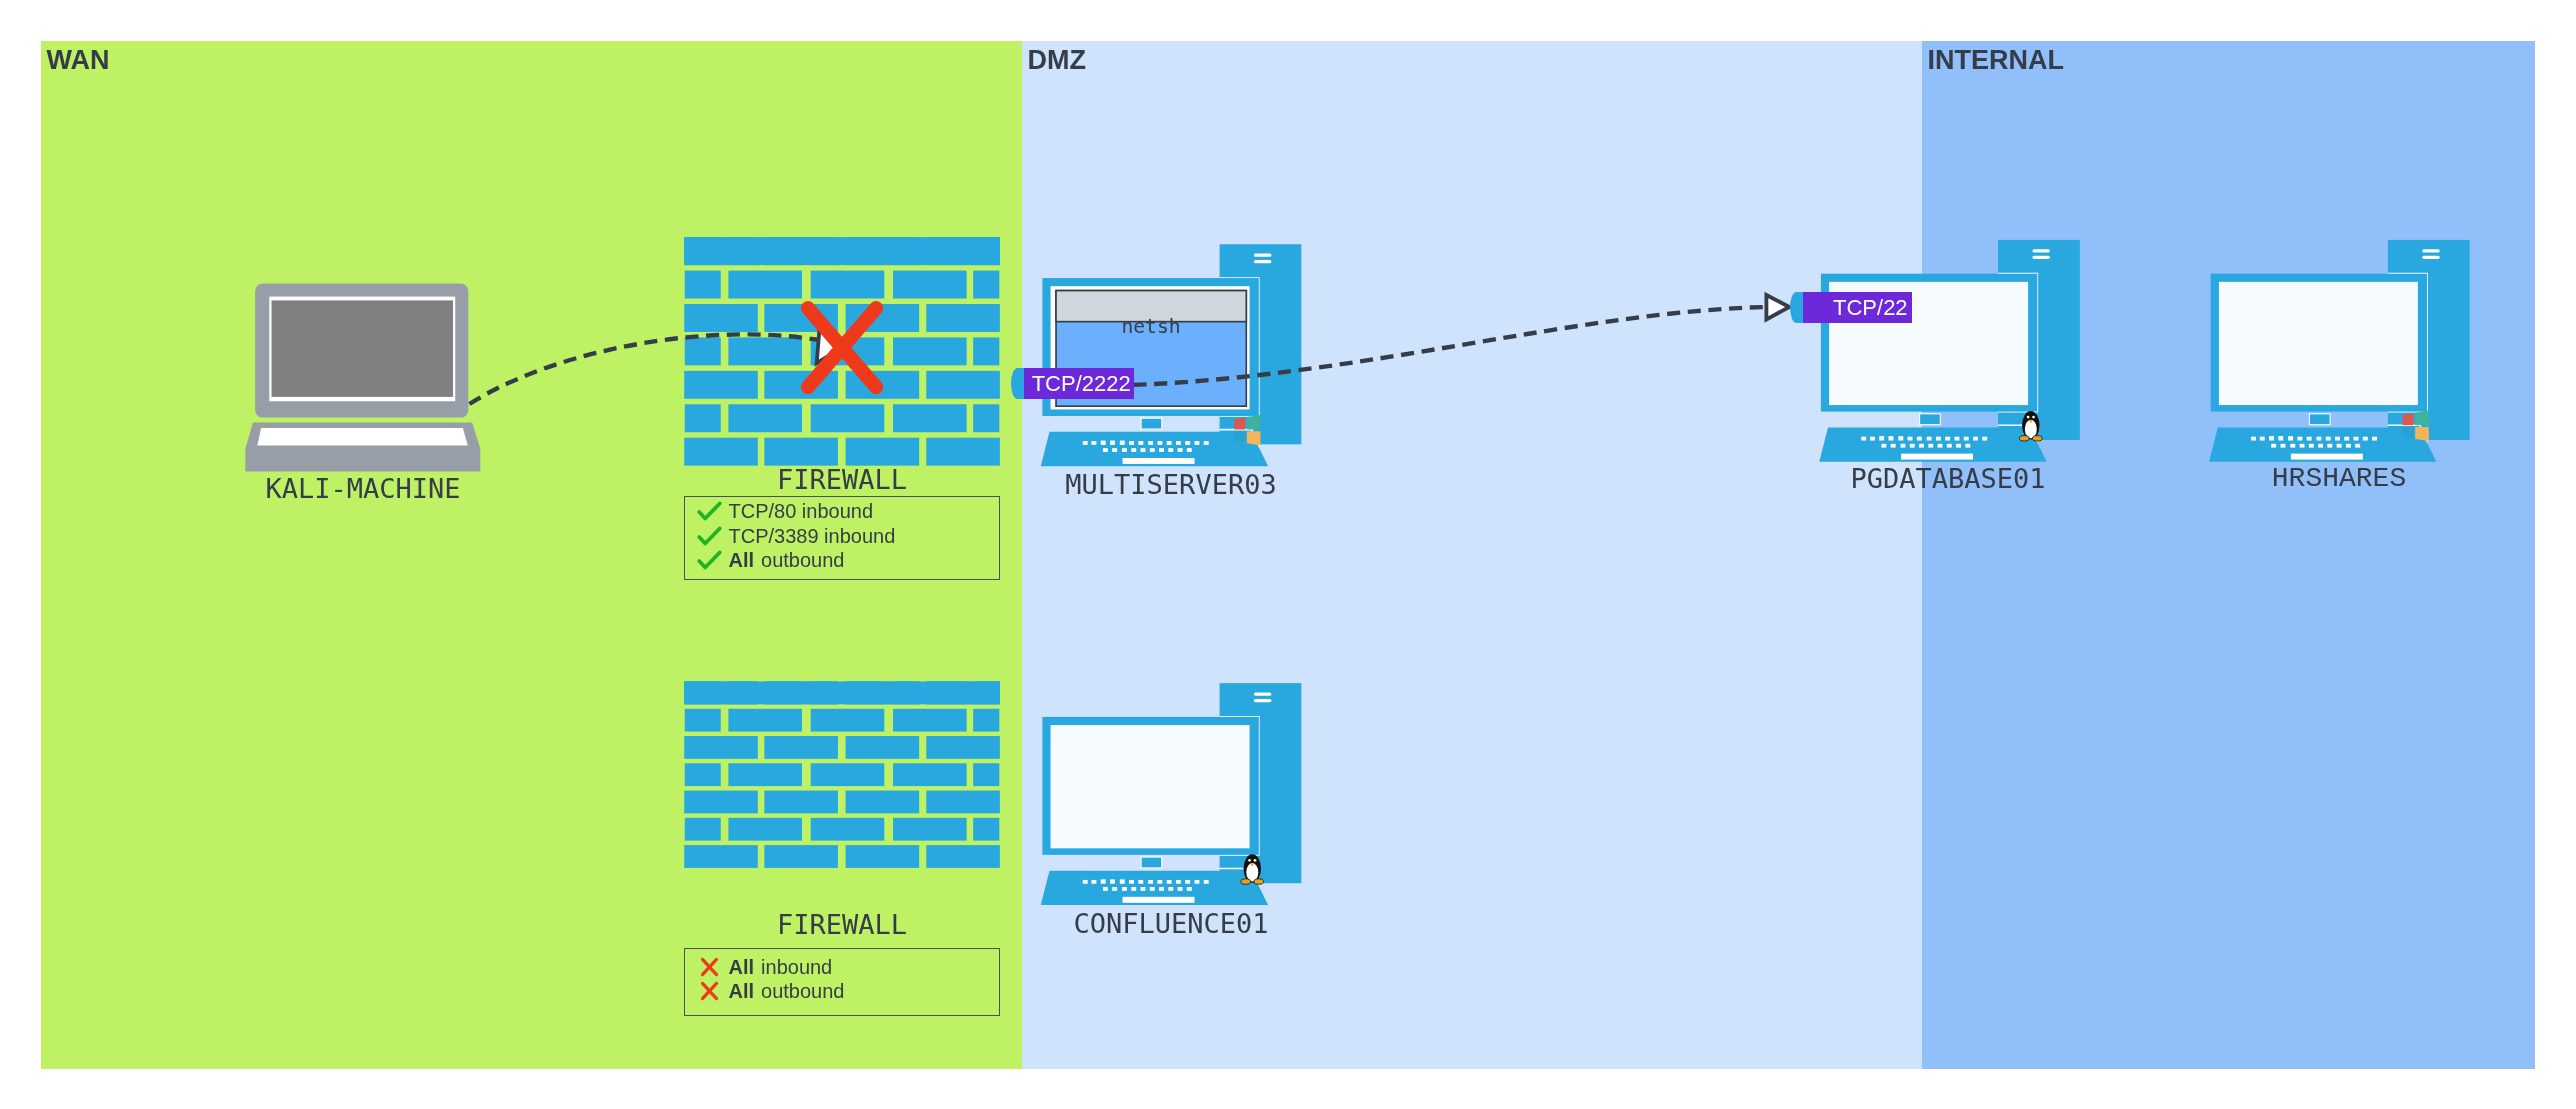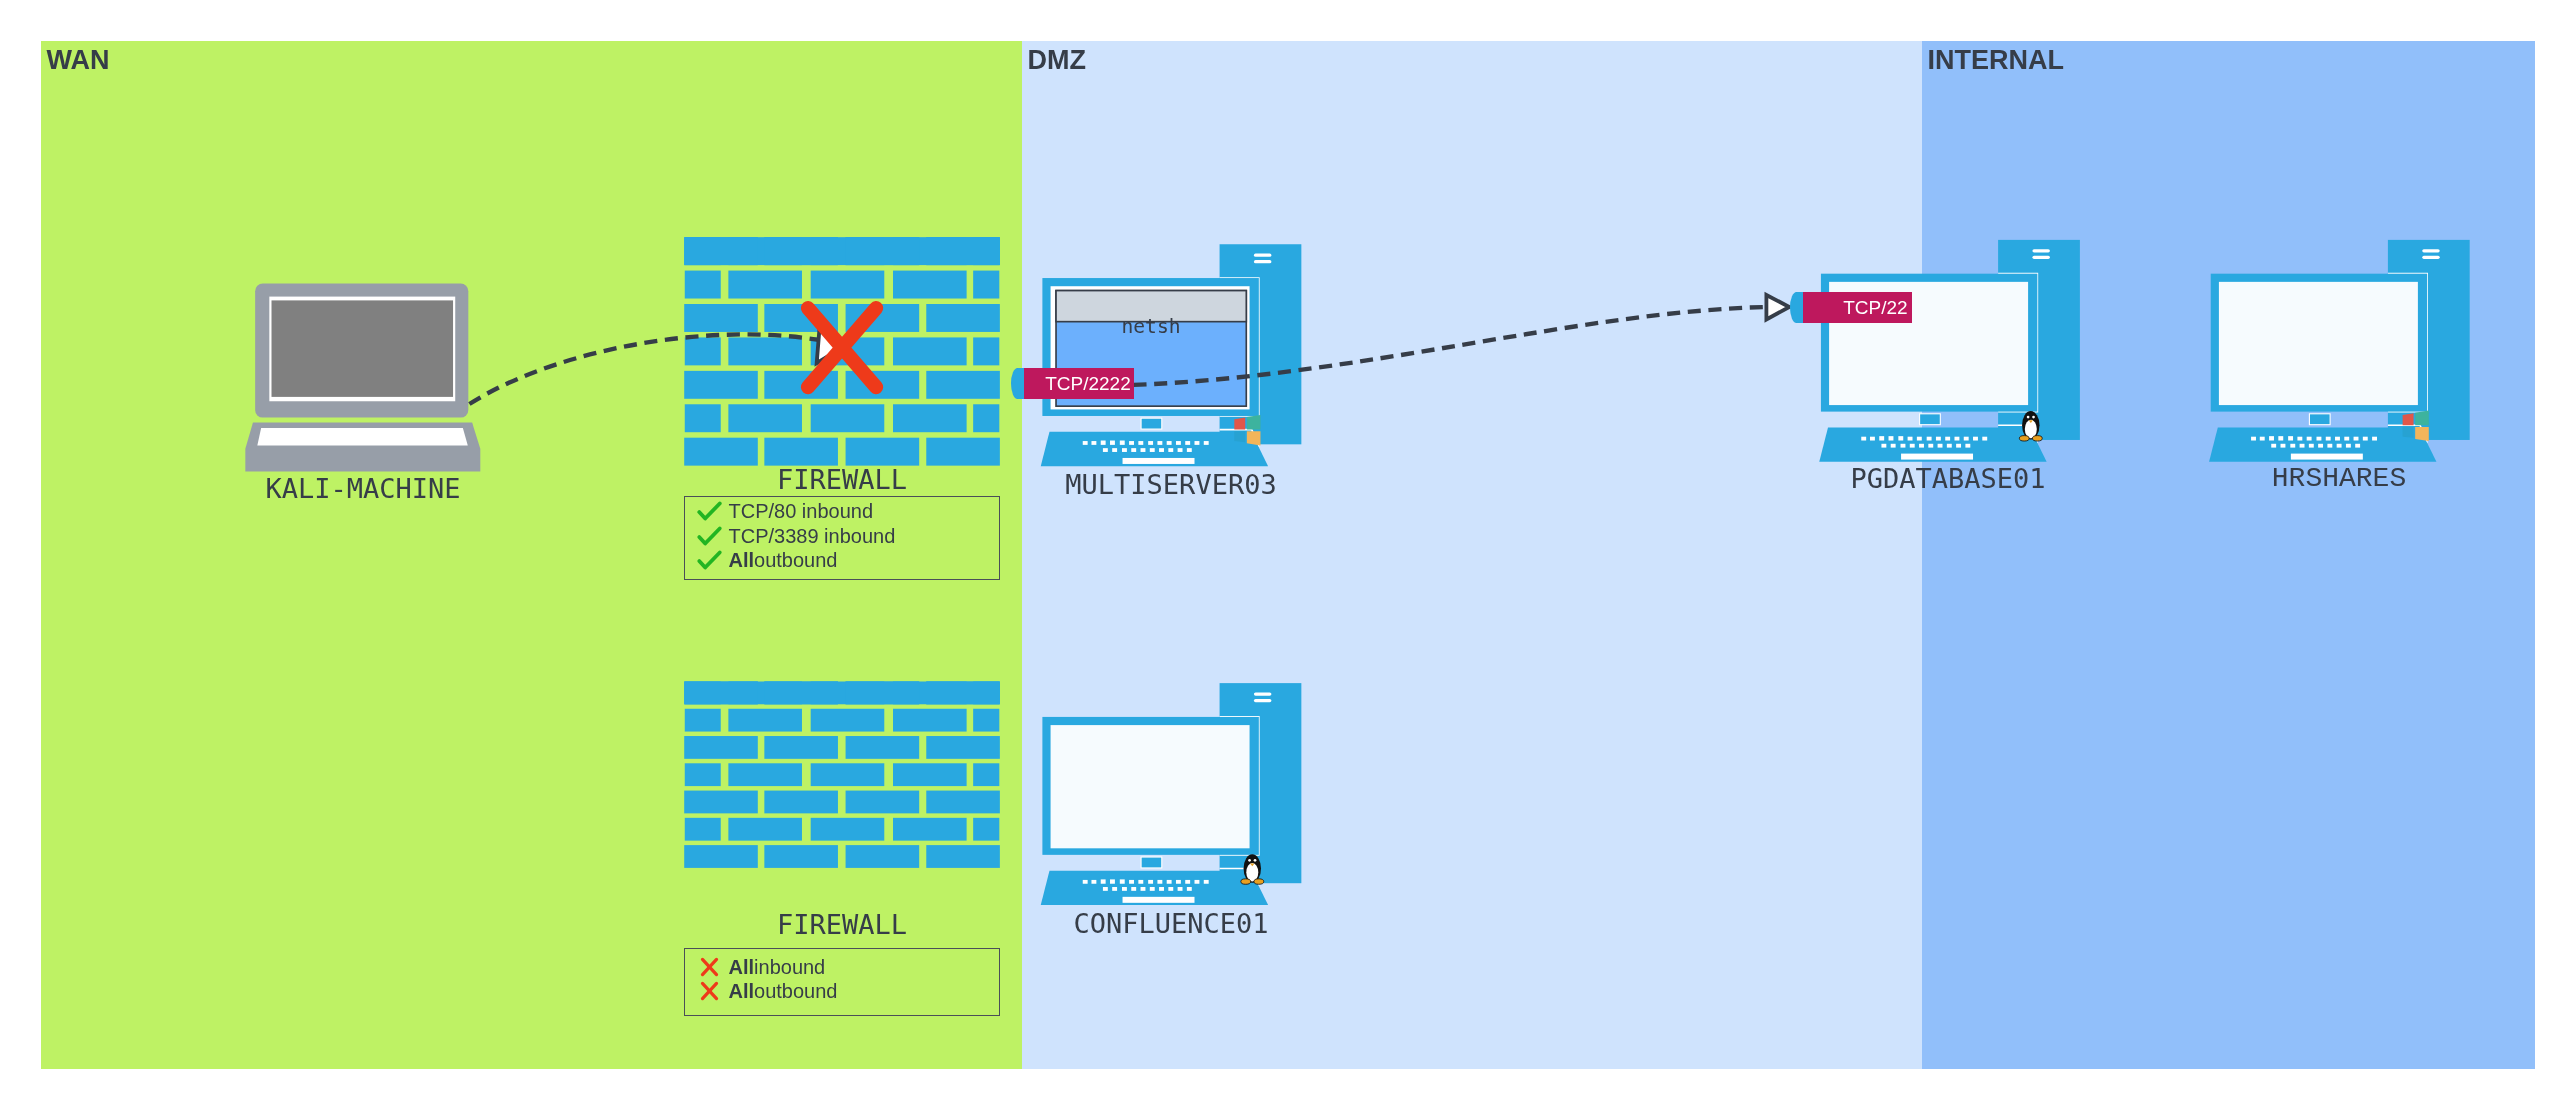--- a/index.html
+++ b/index.html
@@ -17,24 +17,24 @@
     transform: translateX(-50%);
   }
   .node-label.sans { font-family: Liberation Mono, monospace; font-size: 28px; }
   .rules {
     position: absolute; border: 1.6px solid #4a4f58; box-sizing: border-box;
     font-family: "Liberation Sans", sans-serif; font-size: 20px; color: #363d48;
     padding: 2.2px 0 0 11px;
   }
   .rule { height: 24.5px; line-height: 24.5px; display: flex; align-items: center; white-space: nowrap; }
   .rule .mark { width: 27px; height: 22px; margin-right: 5.5px; display: inline-block; }
-  .rule b { font-weight: bold; margin-right: 0; }
+  .rule b { font-weight: bold; margin-right: 7px; }
   .port-tag {
-    position: absolute; background: #be185d; color: #ffffff;
-    font-family: "Liberation Sans", sans-serif; font-size: 19px;
+    position: absolute; background: #6d28d9; color: #ffffff;
+    font-family: "Liberation Sans", sans-serif; font-size: 22px;
     display: flex; align-items: center; justify-content: flex-end;
     padding-right: 3.3px; box-sizing: border-box;
   }
   .port-tag::before {
     content: ""; position: absolute; left: -6.5px; top: 0; bottom: 0; width: 13px;
     background: #29a8e0; border-radius: 50% 0 0 50% / 50% 0 0 50%;
   }
   .netsh-title {
     position: absolute; font-family: "DejaVu Sans Mono", monospace; font-size: 19.6px;
     color: #363d48; text-align: center; margin-top: 20px;

